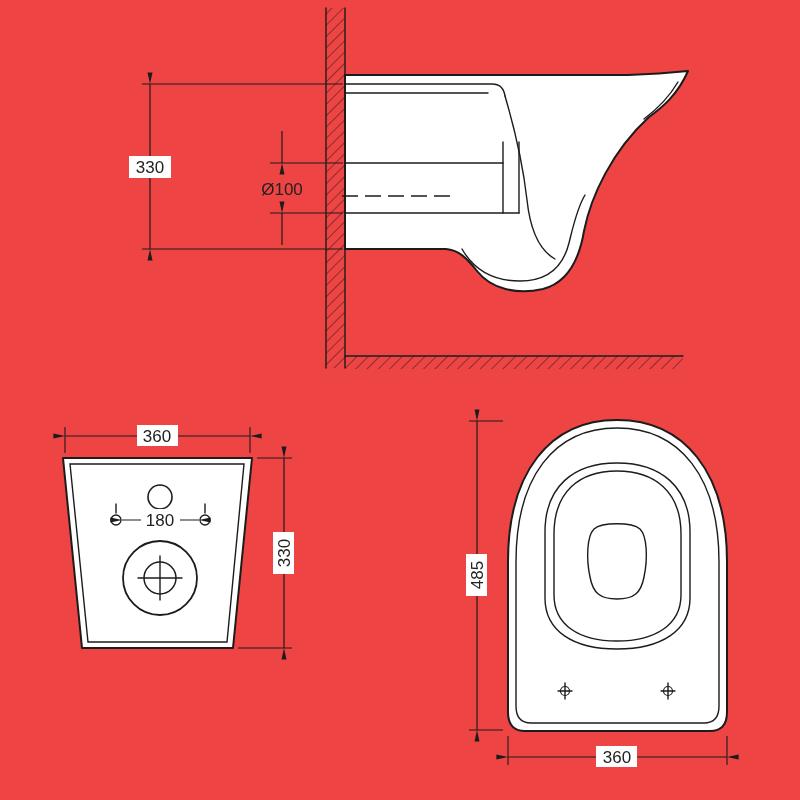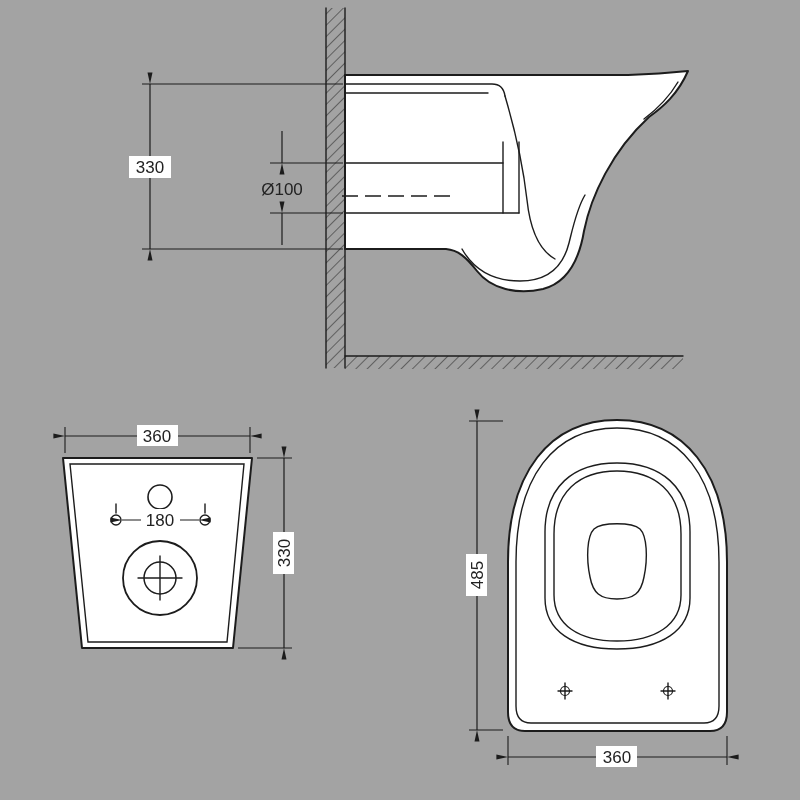--- a/index.html
+++ b/index.html
@@ -1,17 +1,17 @@
 <!DOCTYPE html>
 <html><head>
 <meta charset="utf-8">
 <style>
   html,body{margin:0;padding:0;background:#fff;}
   .canvas{
-    width:800px;height:800px;position:relative;background:#a3a3a3;
+    width:800px;height:800px;position:relative;background:#ef4444;
     font-family:"Liberation Sans", sans-serif;
   }
   svg{display:block;}
   svg text{
     font-family:"Liberation Sans", sans-serif;
     font-size:17px;
     fill:#222222;
   }
   .outline{fill:#ffffff;stroke:#1c1c1c;stroke-width:2;stroke-linejoin:round;}
   .thin{fill:none;stroke:#1c1c1c;stroke-width:1.4;stroke-linecap:round;}

